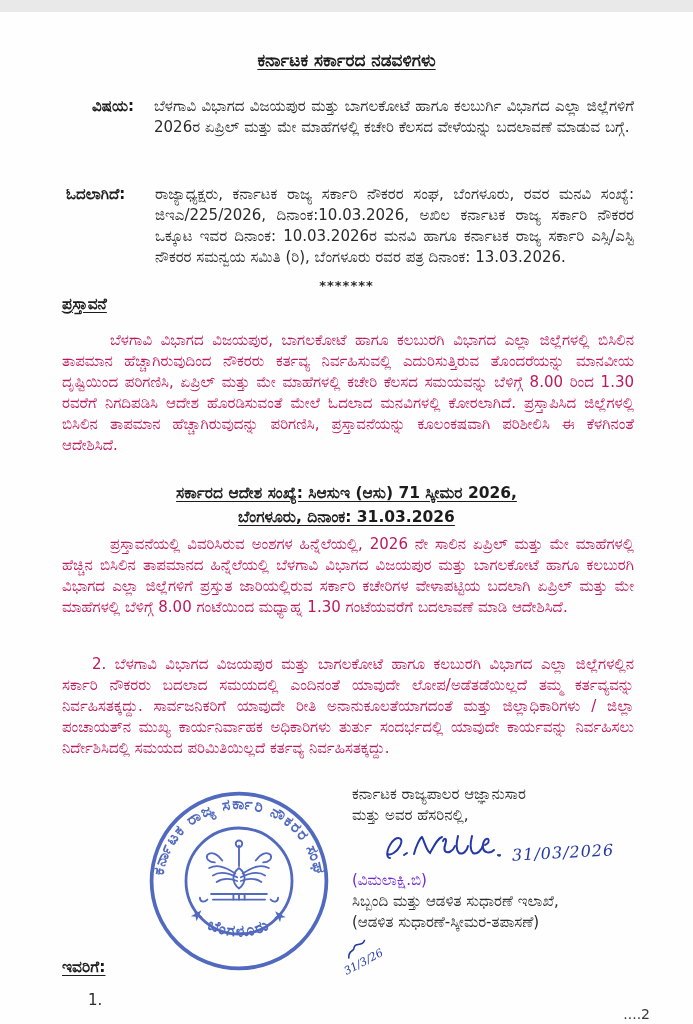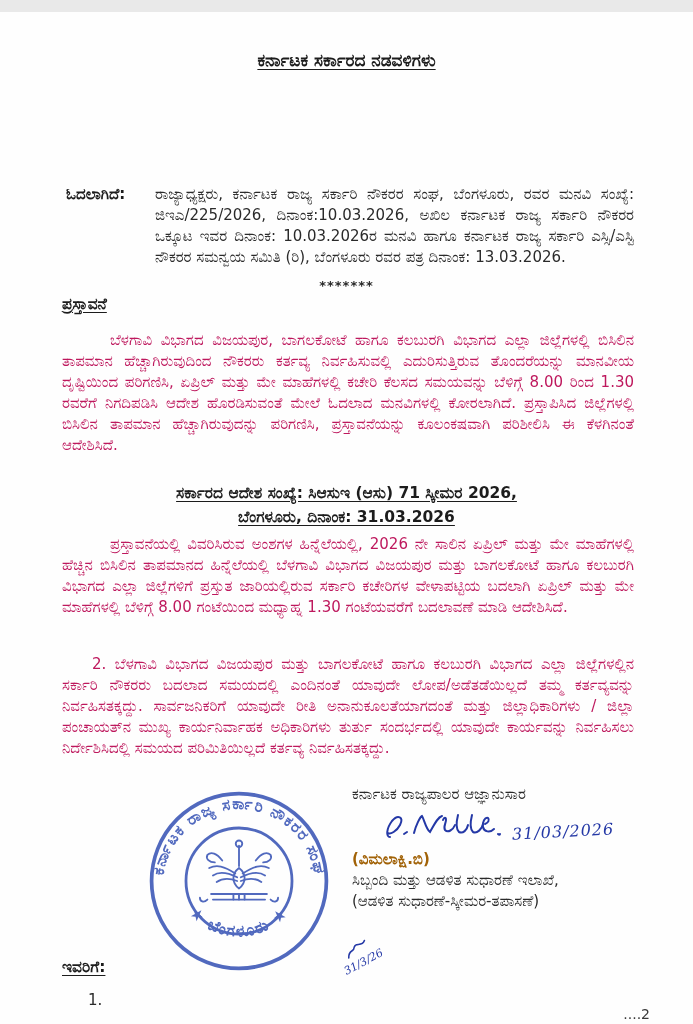--- a/index.html
+++ b/index.html
@@ -41,21 +41,21 @@
     top:469px;left:0;width:693px;text-align:center;
     font-size:15.5px;font-weight:bold;color:#1c1c1c;line-height:24px;
   }
   .order-heading div span{text-decoration:underline;text-underline-offset:3px;}
   .order-para-1{top:522px;text-indent:48px;}
   .order-para-2{top:642px;text-indent:30px;}
   .sig-block{
     top:772px;left:352px;width:308px;text-align:left;
     font-size:15px;line-height:21px;color:#2a2a2a;
   }
-  .sig-name{font-weight:bold;color:#a16207;margin-top:2px;}
+  .sig-name{font-weight:normal;color:#6d28d9;margin-top:2px;}
   .sig-ink-row{position:relative;height:40px;margin:2px 0 0 0;}
   .sig-svg{position:absolute;left:28px;top:0;}
   .sig-date{
     position:absolute;left:160px;top:14px;
     font-family:"DejaVu Serif","Liberation Serif",serif;
     font-style:italic;font-size:16px;color:#2438a6;
     transform:rotate(-3deg);letter-spacing:1px;white-space:nowrap;
   }
   .scribble{
     position:absolute;left:-12px;top:158px;
@@ -75,20 +75,24 @@
 </style>
 </head>
 <body>
 
 <div class="page">
 
   <div class="abs doc-title">
     <span>ಕರ್ನಾಟಕ ಸರ್ಕಾರದ ನಡವಳಿಗಳು</span>
   </div>
 
+  <div class="abs labeled-row subject-row">
+    <div class="row-label">ವಿಷಯ:</div>
+    <div class="row-body row-text">ಬೆಳಗಾವಿ ವಿಭಾಗದ ವಿಜಯಪುರ ಮತ್ತು ಬಾಗಲಕೋಟೆ ಹಾಗೂ ಕಲಬುರ್ಗಿ ವಿಭಾಗದ ಎಲ್ಲಾ ಜಿಲ್ಲೆಗಳಿಗೆ 2026ರ ಏಪ್ರಿಲ್ ಮತ್ತು ಮೇ ಮಾಹೆಗಳಲ್ಲಿ ಕಚೇರಿ ಕೆಲಸದ ವೇಳೆಯನ್ನು ಬದಲಾವಣೆ ಮಾಡುವ ಬಗ್ಗೆ.</div>
+  </div>
 
   <div class="abs labeled-row read-row">
     <div class="row-label">ಓದಲಾಗಿದೆ:</div>
     <div class="row-body row-text">ರಾಜ್ಯಾಧ್ಯಕ್ಷರು, ಕರ್ನಾಟಕ ರಾಜ್ಯ ಸರ್ಕಾರಿ ನೌಕರರ ಸಂಘ, ಬೆಂಗಳೂರು, ರವರ ಮನವಿ ಸಂಖ್ಯೆ: ಜಿಇಎ/225/2026, ದಿನಾಂಕ:10.03.2026, ಅಖಿಲ ಕರ್ನಾಟಕ ರಾಜ್ಯ ಸರ್ಕಾರಿ ನೌಕರರ ಒಕ್ಕೂಟ ಇವರ ದಿನಾಂಕ: 10.03.2026ರ ಮನವಿ ಹಾಗೂ ಕರ್ನಾಟಕ ರಾಜ್ಯ ಸರ್ಕಾರಿ ಎಸ್ಸಿ/ಎಸ್ಟಿ ನೌಕರರ ಸಮನ್ವಯ ಸಮಿತಿ (ರಿ), ಬೆಂಗಳೂರು ರವರ ಪತ್ರ ದಿನಾಂಕ: 13.03.2026.</div>
   </div>
 
   <div class="abs separator">*******</div>
 
   <div class="abs section-heading">ಪ್ರಸ್ತಾವನೆ</div>
 
@@ -98,20 +102,21 @@
     <div><span>ಸರ್ಕಾರದ ಆದೇಶ ಸಂಖ್ಯೆ: ಸಿಆಸುಇ (ಆಸು) 71 ಸ್ಕೀಮರ 2026,</span></div>
     <div><span>ಬೆಂಗಳೂರು, ದಿನಾಂಕ: 31.03.2026</span></div>
   </div>
 
   <div class="abs body-para order-para-1">ಪ್ರಸ್ತಾವನೆಯಲ್ಲಿ ವಿವರಿಸಿರುವ ಅಂಶಗಳ ಹಿನ್ನೆಲೆಯಲ್ಲಿ, 2026 ನೇ ಸಾಲಿನ ಏಪ್ರಿಲ್ ಮತ್ತು ಮೇ ಮಾಹೆಗಳಲ್ಲಿ ಹೆಚ್ಚಿನ ಬಿಸಿಲಿನ ತಾಪಮಾನದ ಹಿನ್ನೆಲೆಯಲ್ಲಿ ಬೆಳಗಾವಿ ವಿಭಾಗದ ವಿಜಯಪುರ ಮತ್ತು ಬಾಗಲಕೋಟೆ ಹಾಗೂ ಕಲಬುರಗಿ ವಿಭಾಗದ ಎಲ್ಲಾ ಜಿಲ್ಲೆಗಳಿಗೆ ಪ್ರಸ್ತುತ ಜಾರಿಯಲ್ಲಿರುವ ಸರ್ಕಾರಿ ಕಚೇರಿಗಳ ವೇಳಾಪಟ್ಟಿಯ ಬದಲಾಗಿ ಏಪ್ರಿಲ್ ಮತ್ತು ಮೇ ಮಾಹೆಗಳಲ್ಲಿ ಬೆಳಿಗ್ಗೆ 8.00 ಗಂಟೆಯಿಂದ ಮಧ್ಯಾಹ್ನ 1.30 ಗಂಟೆಯವರೆಗೆ ಬದಲಾವಣೆ ಮಾಡಿ ಆದೇಶಿಸಿದೆ.</div>
 
   <div class="abs body-para order-para-2">2. ಬೆಳಗಾವಿ ವಿಭಾಗದ ವಿಜಯಪುರ ಮತ್ತು ಬಾಗಲಕೋಟೆ ಹಾಗೂ ಕಲಬುರಗಿ ವಿಭಾಗದ ಎಲ್ಲಾ ಜಿಲ್ಲೆಗಳಲ್ಲಿನ ಸರ್ಕಾರಿ ನೌಕರರು ಬದಲಾದ ಸಮಯದಲ್ಲಿ ಎಂದಿನಂತೆ ಯಾವುದೇ ಲೋಪ/ಅಡೆತಡೆಯಿಲ್ಲದೆ ತಮ್ಮ ಕರ್ತವ್ಯವನ್ನು ನಿರ್ವಹಿಸತಕ್ಕದ್ದು. ಸಾರ್ವಜನಿಕರಿಗೆ ಯಾವುದೇ ರೀತಿ ಅನಾನುಕೂಲತೆಯಾಗದಂತೆ ಮತ್ತು ಜಿಲ್ಲಾಧಿಕಾರಿಗಳು / ಜಿಲ್ಲಾ ಪಂಚಾಯತ್‌ನ ಮುಖ್ಯ ಕಾರ್ಯನಿರ್ವಾಹಕ ಅಧಿಕಾರಿಗಳು ತುರ್ತು ಸಂದರ್ಭದಲ್ಲಿ ಯಾವುದೇ ಕಾರ್ಯವನ್ನು ನಿರ್ವಹಿಸಲು ನಿರ್ದೇಶಿಸಿದಲ್ಲಿ ಸಮಯದ ಪರಿಮಿತಿಯಿಲ್ಲದೆ ಕರ್ತವ್ಯ ನಿರ್ವಹಿಸತಕ್ಕದ್ದು.</div>
 
   <div class="abs sig-block">
     <div>ಕರ್ನಾಟಕ ರಾಜ್ಯಪಾಲರ ಆಜ್ಞಾನುಸಾರ</div>
+    <div>ಮತ್ತು ಅವರ ಹೆಸರಿನಲ್ಲಿ,</div>
     <div class="sig-ink-row">
       <svg class="sig-svg" width="140" height="40" viewBox="0 0 140 40">
         <g fill="none" stroke="#2438a6" stroke-width="2" stroke-linecap="round">
           <path d="M10,30 C6,30 6,22 12,14 C18,7 24,10 20,18 C17,24 10,28 8,26"></path>
           <path d="M24,27 l3,-2"></path>
           <path d="M34,26 C36,18 40,10 42,9 C44,12 46,22 50,25 C55,16 58,10 62,9"></path>
           <path d="M63,13 c1,-3 3,-3 3,0 c0,3 -3,7 -1,10 c3,3 8,0 10,-5"></path>
           <path d="M78,8 c-2,8 -2,14 1,17 c4,2 8,-2 9,-7"></path>
           <path d="M92,8 c-2,8 -2,14 1,17 c4,2 9,-3 10,-8"></path>
           <path d="M105,17 c3,-1 5,-4 3,-6 c-3,-1 -6,4 -5,9 c1,5 7,6 11,2"></path>

